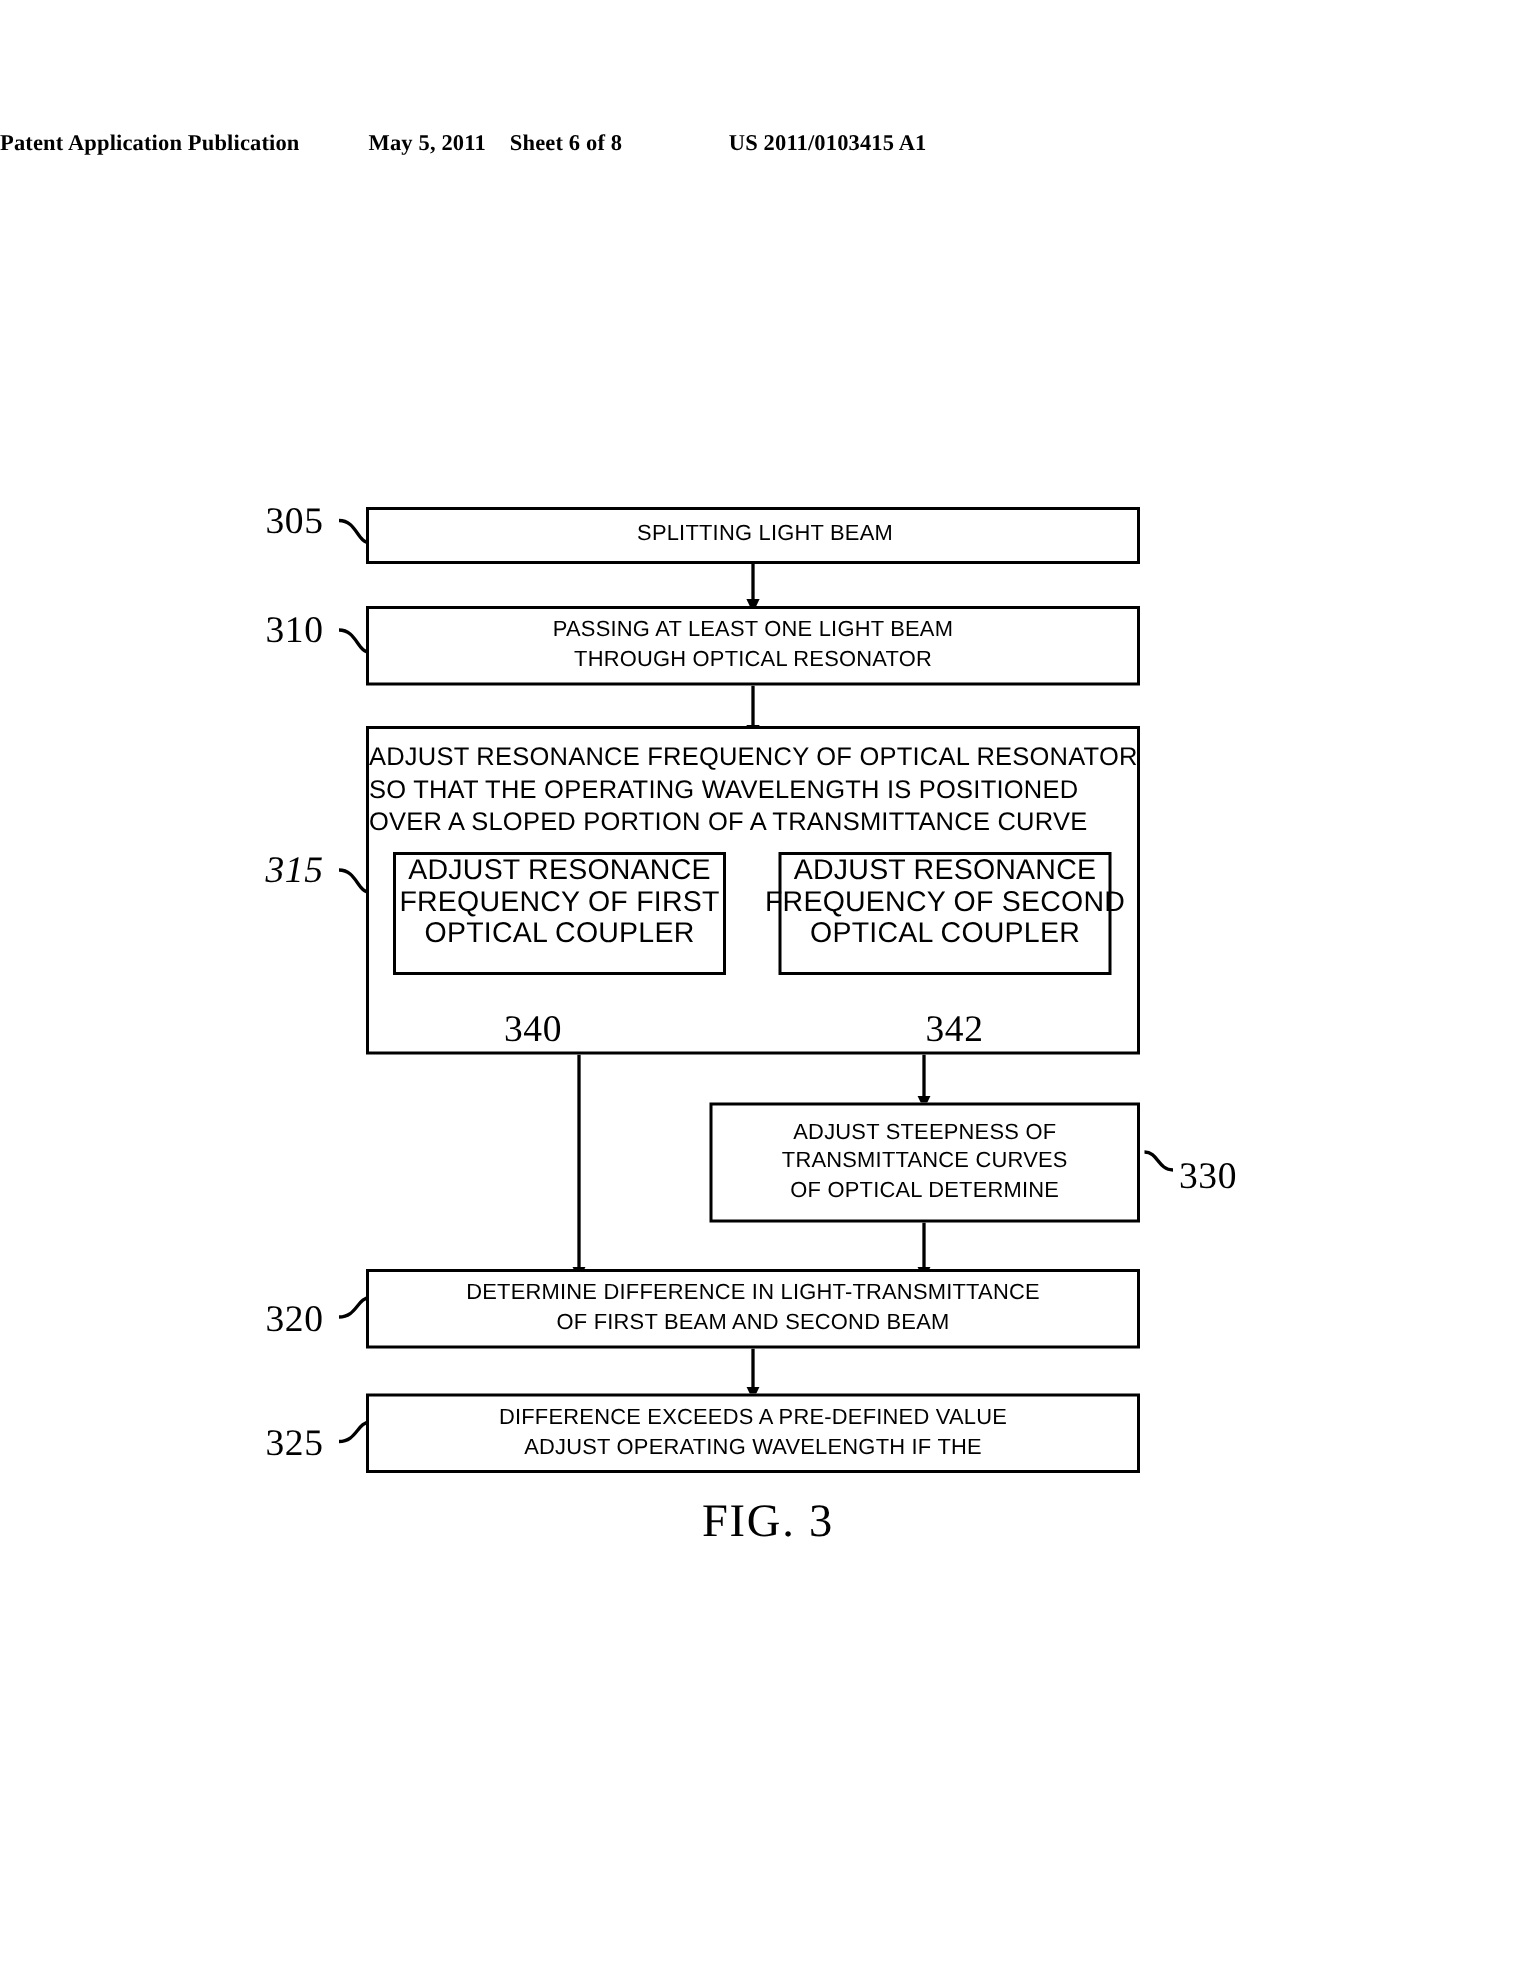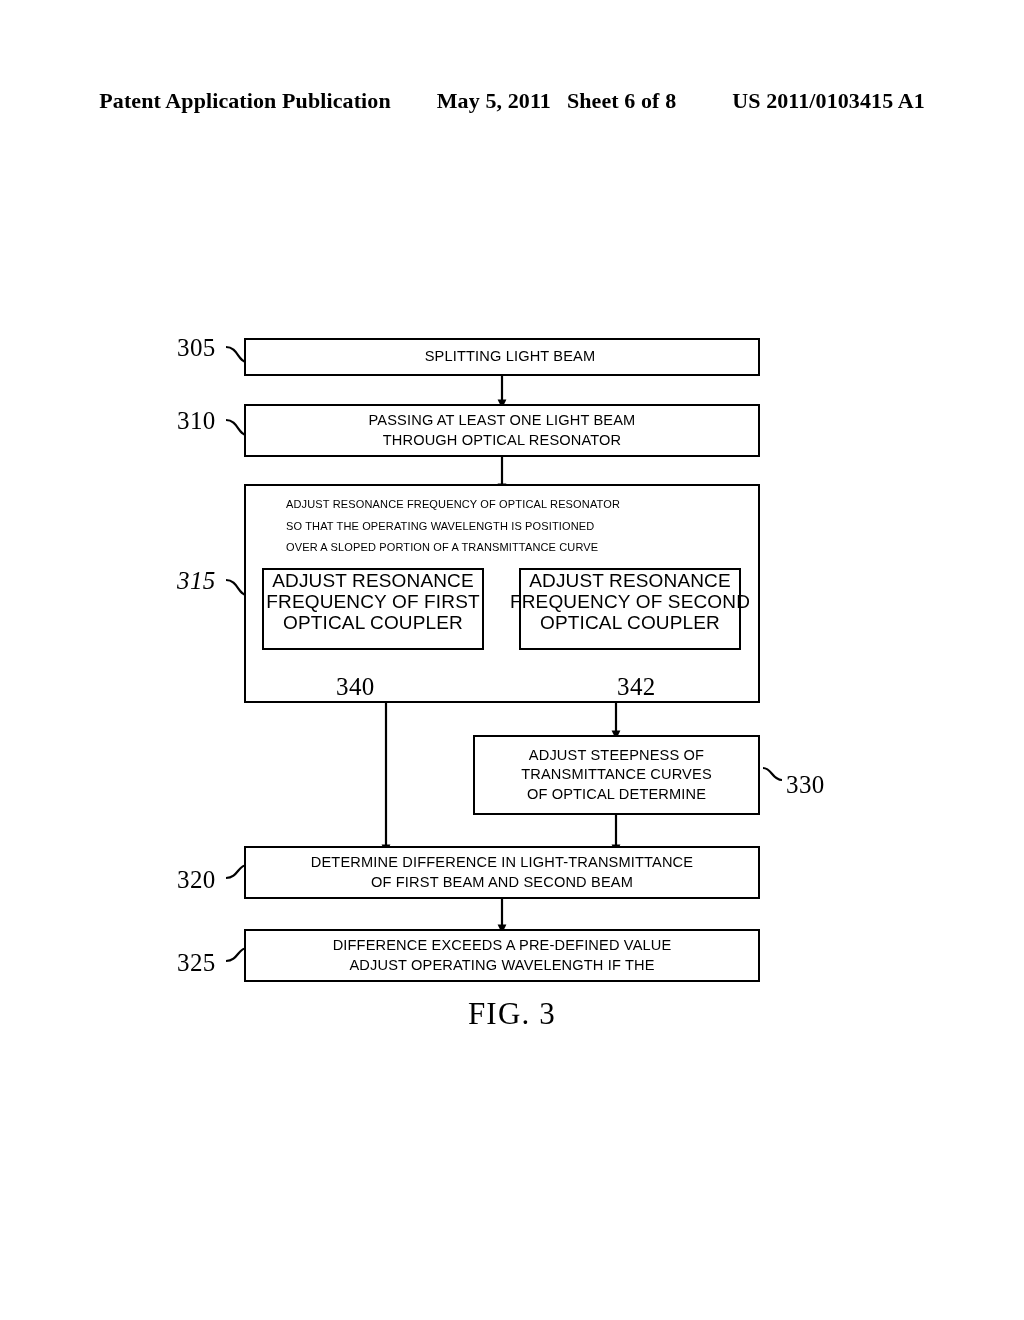--- a/index.html
+++ b/index.html
@@ -17,31 +17,30 @@
     -webkit-font-smoothing: antialiased;
   }
 
   
   .pub-header {
     position: absolute;
     left: 0;
     top: 88px;
     width: 1024px;
     display: flex;
-    justify-content: center;
     align-items: baseline;
     font-family: "Liberation Serif", serif;
     font-weight: bold;
-    font-size: 22px;
+    font-size: 15px;
     letter-spacing: 0.1px;
     white-space: nowrap;
   }
   .pub-header .h-pub      { margin-right: 46px; }
   .pub-header .h-date     { margin-right: 16px; }
-  .pub-header .h-sheet    { margin-right: 56px; }
+  .pub-header .h-sheet    { margin-right: 71px; }
   .pub-header .h-number   { }
 
   
   .flow {
     position: absolute;
     left: 0;
     top: 0;
     width: 1024px;
     height: 1320px;
   }
@@ -82,25 +81,24 @@
     letter-spacing: 0.15px;
     white-space: nowrap;
   }
 
   .outer-heading {
     position: absolute;
     left: 0;
     right: 0;
     top: 8px;
     text-align: left;
-    font-size: 11px;
+    font-size: 17px;
     line-height: 21.5px;
     letter-spacing: 0.15px;
     white-space: nowrap;
-    margin-left: 40px;
   }
 
   .ref {
     position: absolute;
     font-family: "Liberation Serif", serif;
     font-size: 25px;
     letter-spacing: 0.4px;
     white-space: nowrap;
   }
 

